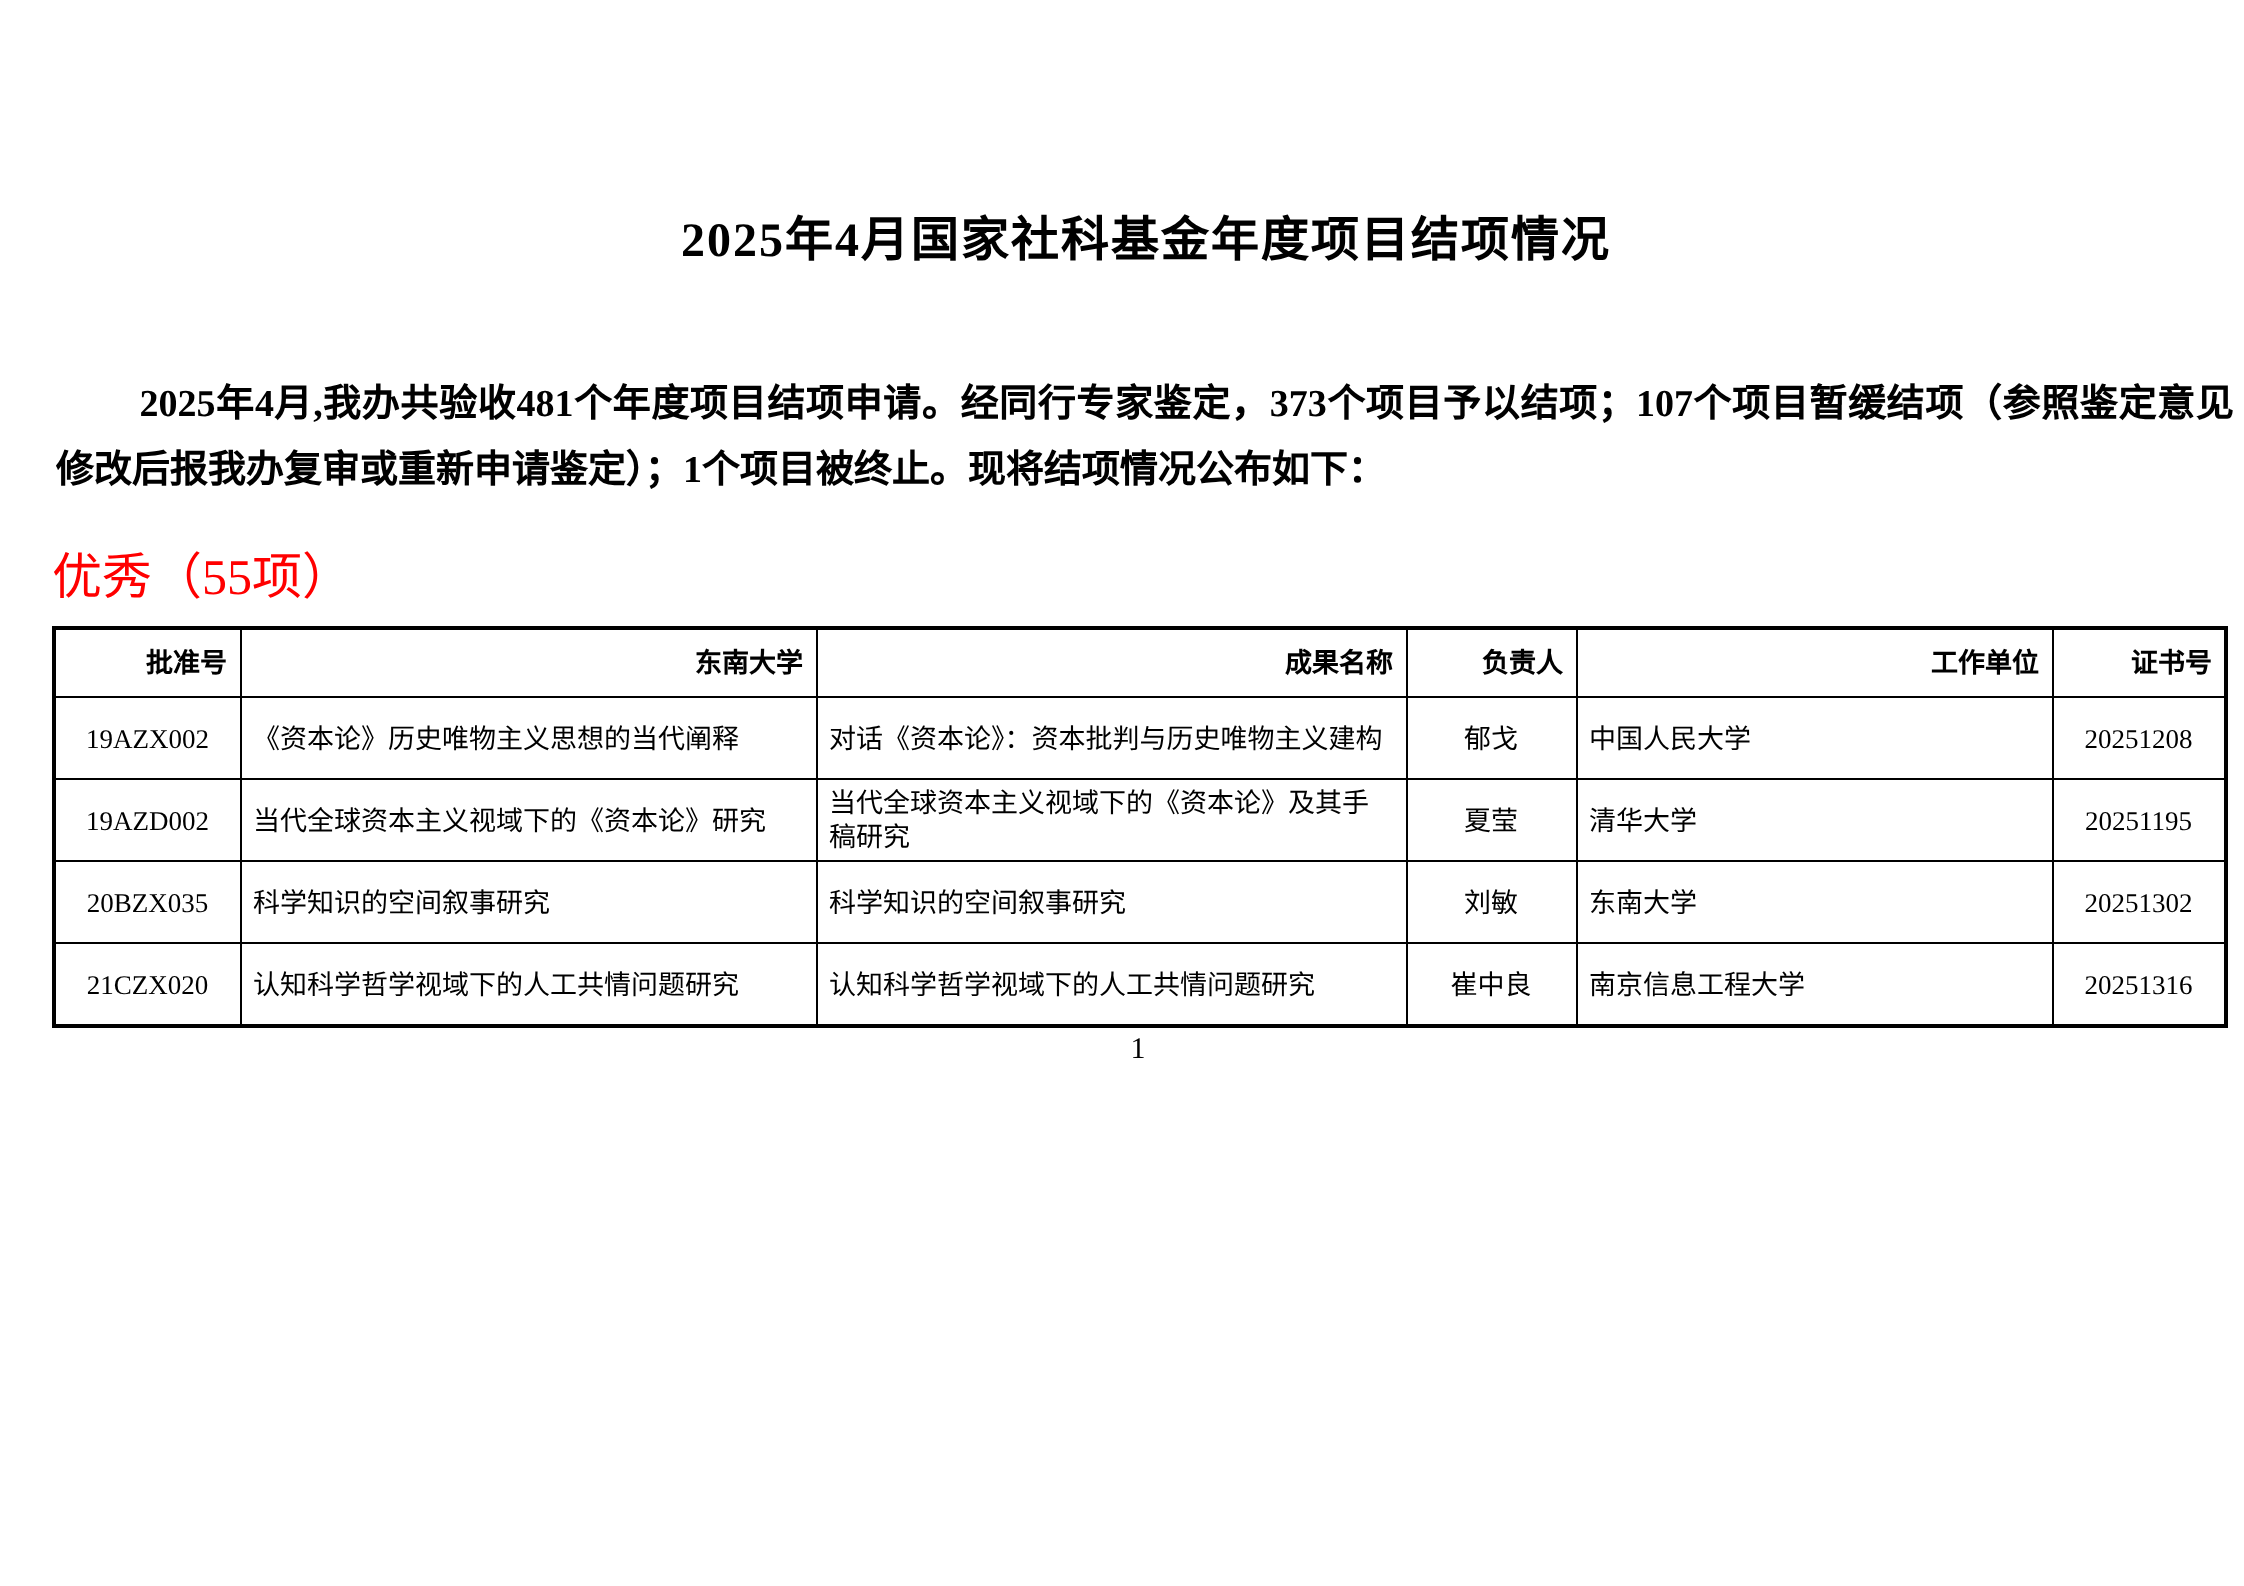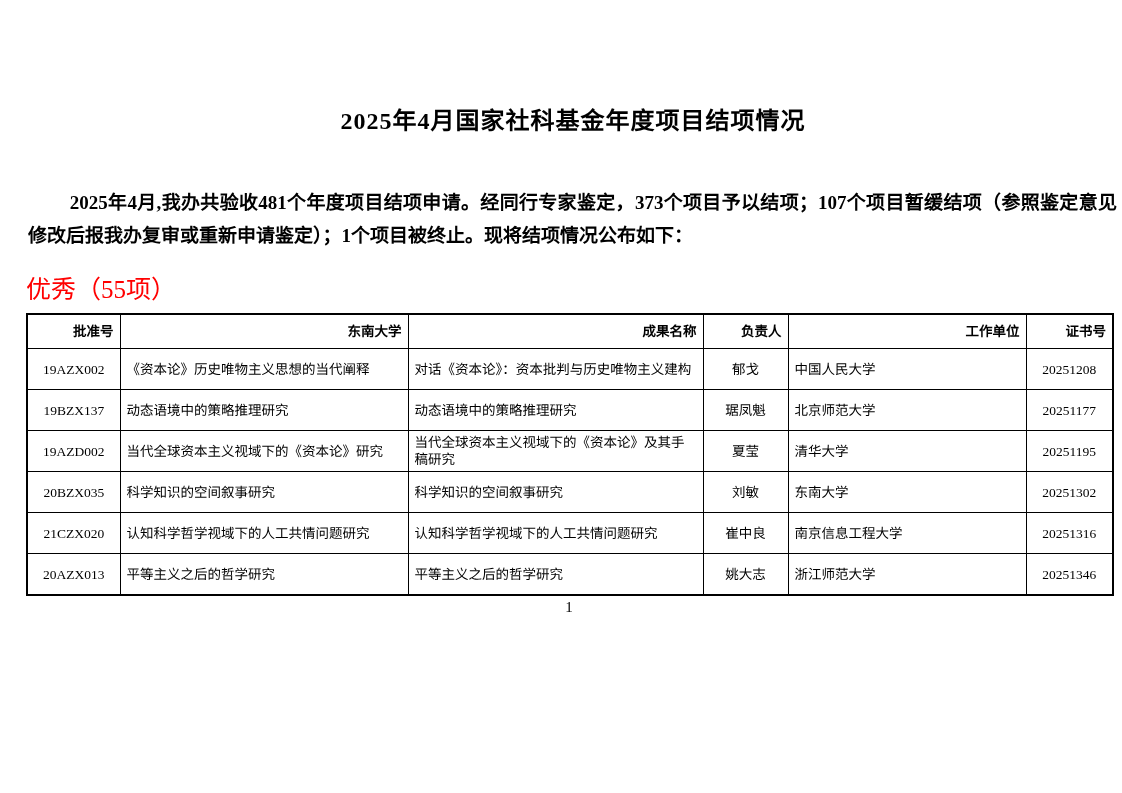--- a/index.html
+++ b/index.html
@@ -122,28 +122,20 @@
     <tbody id="table-body">
         <tr>
           <td>19AZX002</td>
           <td>《资本论》历史唯物主义思想的当代阐释</td>
           <td>对话《资本论》：资本批判与历史唯物主义建构</td>
           <td>郁戈</td>
           <td>中国人民大学</td>
           <td>20251208</td>
         </tr>
         <tr>
-          <td>19BZX137</td>
-          <td>动态语境中的策略推理研究</td>
-          <td>动态语境中的策略推理研究</td>
-          <td>琚凤魁</td>
-          <td>北京师范大学</td>
-          <td>20251177</td>
-        </tr>
-        <tr>
           <td>19AZD002</td>
           <td>当代全球资本主义视域下的《资本论》研究</td>
           <td>当代全球资本主义视域下的《资本论》及其手稿研究</td>
           <td>夏莹</td>
           <td>清华大学</td>
           <td>20251195</td>
         </tr>
         <tr>
           <td>20BZX035</td>
           <td>科学知识的空间叙事研究</td>
@@ -153,26 +145,18 @@
           <td>20251302</td>
         </tr>
         <tr>
           <td>21CZX020</td>
           <td>认知科学哲学视域下的人工共情问题研究</td>
           <td>认知科学哲学视域下的人工共情问题研究</td>
           <td>崔中良</td>
           <td>南京信息工程大学</td>
           <td>20251316</td>
         </tr>
-        <tr>
-          <td>20AZX013</td>
-          <td>平等主义之后的哲学研究</td>
-          <td>平等主义之后的哲学研究</td>
-          <td>姚大志</td>
-          <td>浙江师范大学</td>
-          <td>20251346</td>
-        </tr>
       </tbody>
   </table>
 
   <div class="page-number">1</div>
 
 </div>
 
 </body></html>

